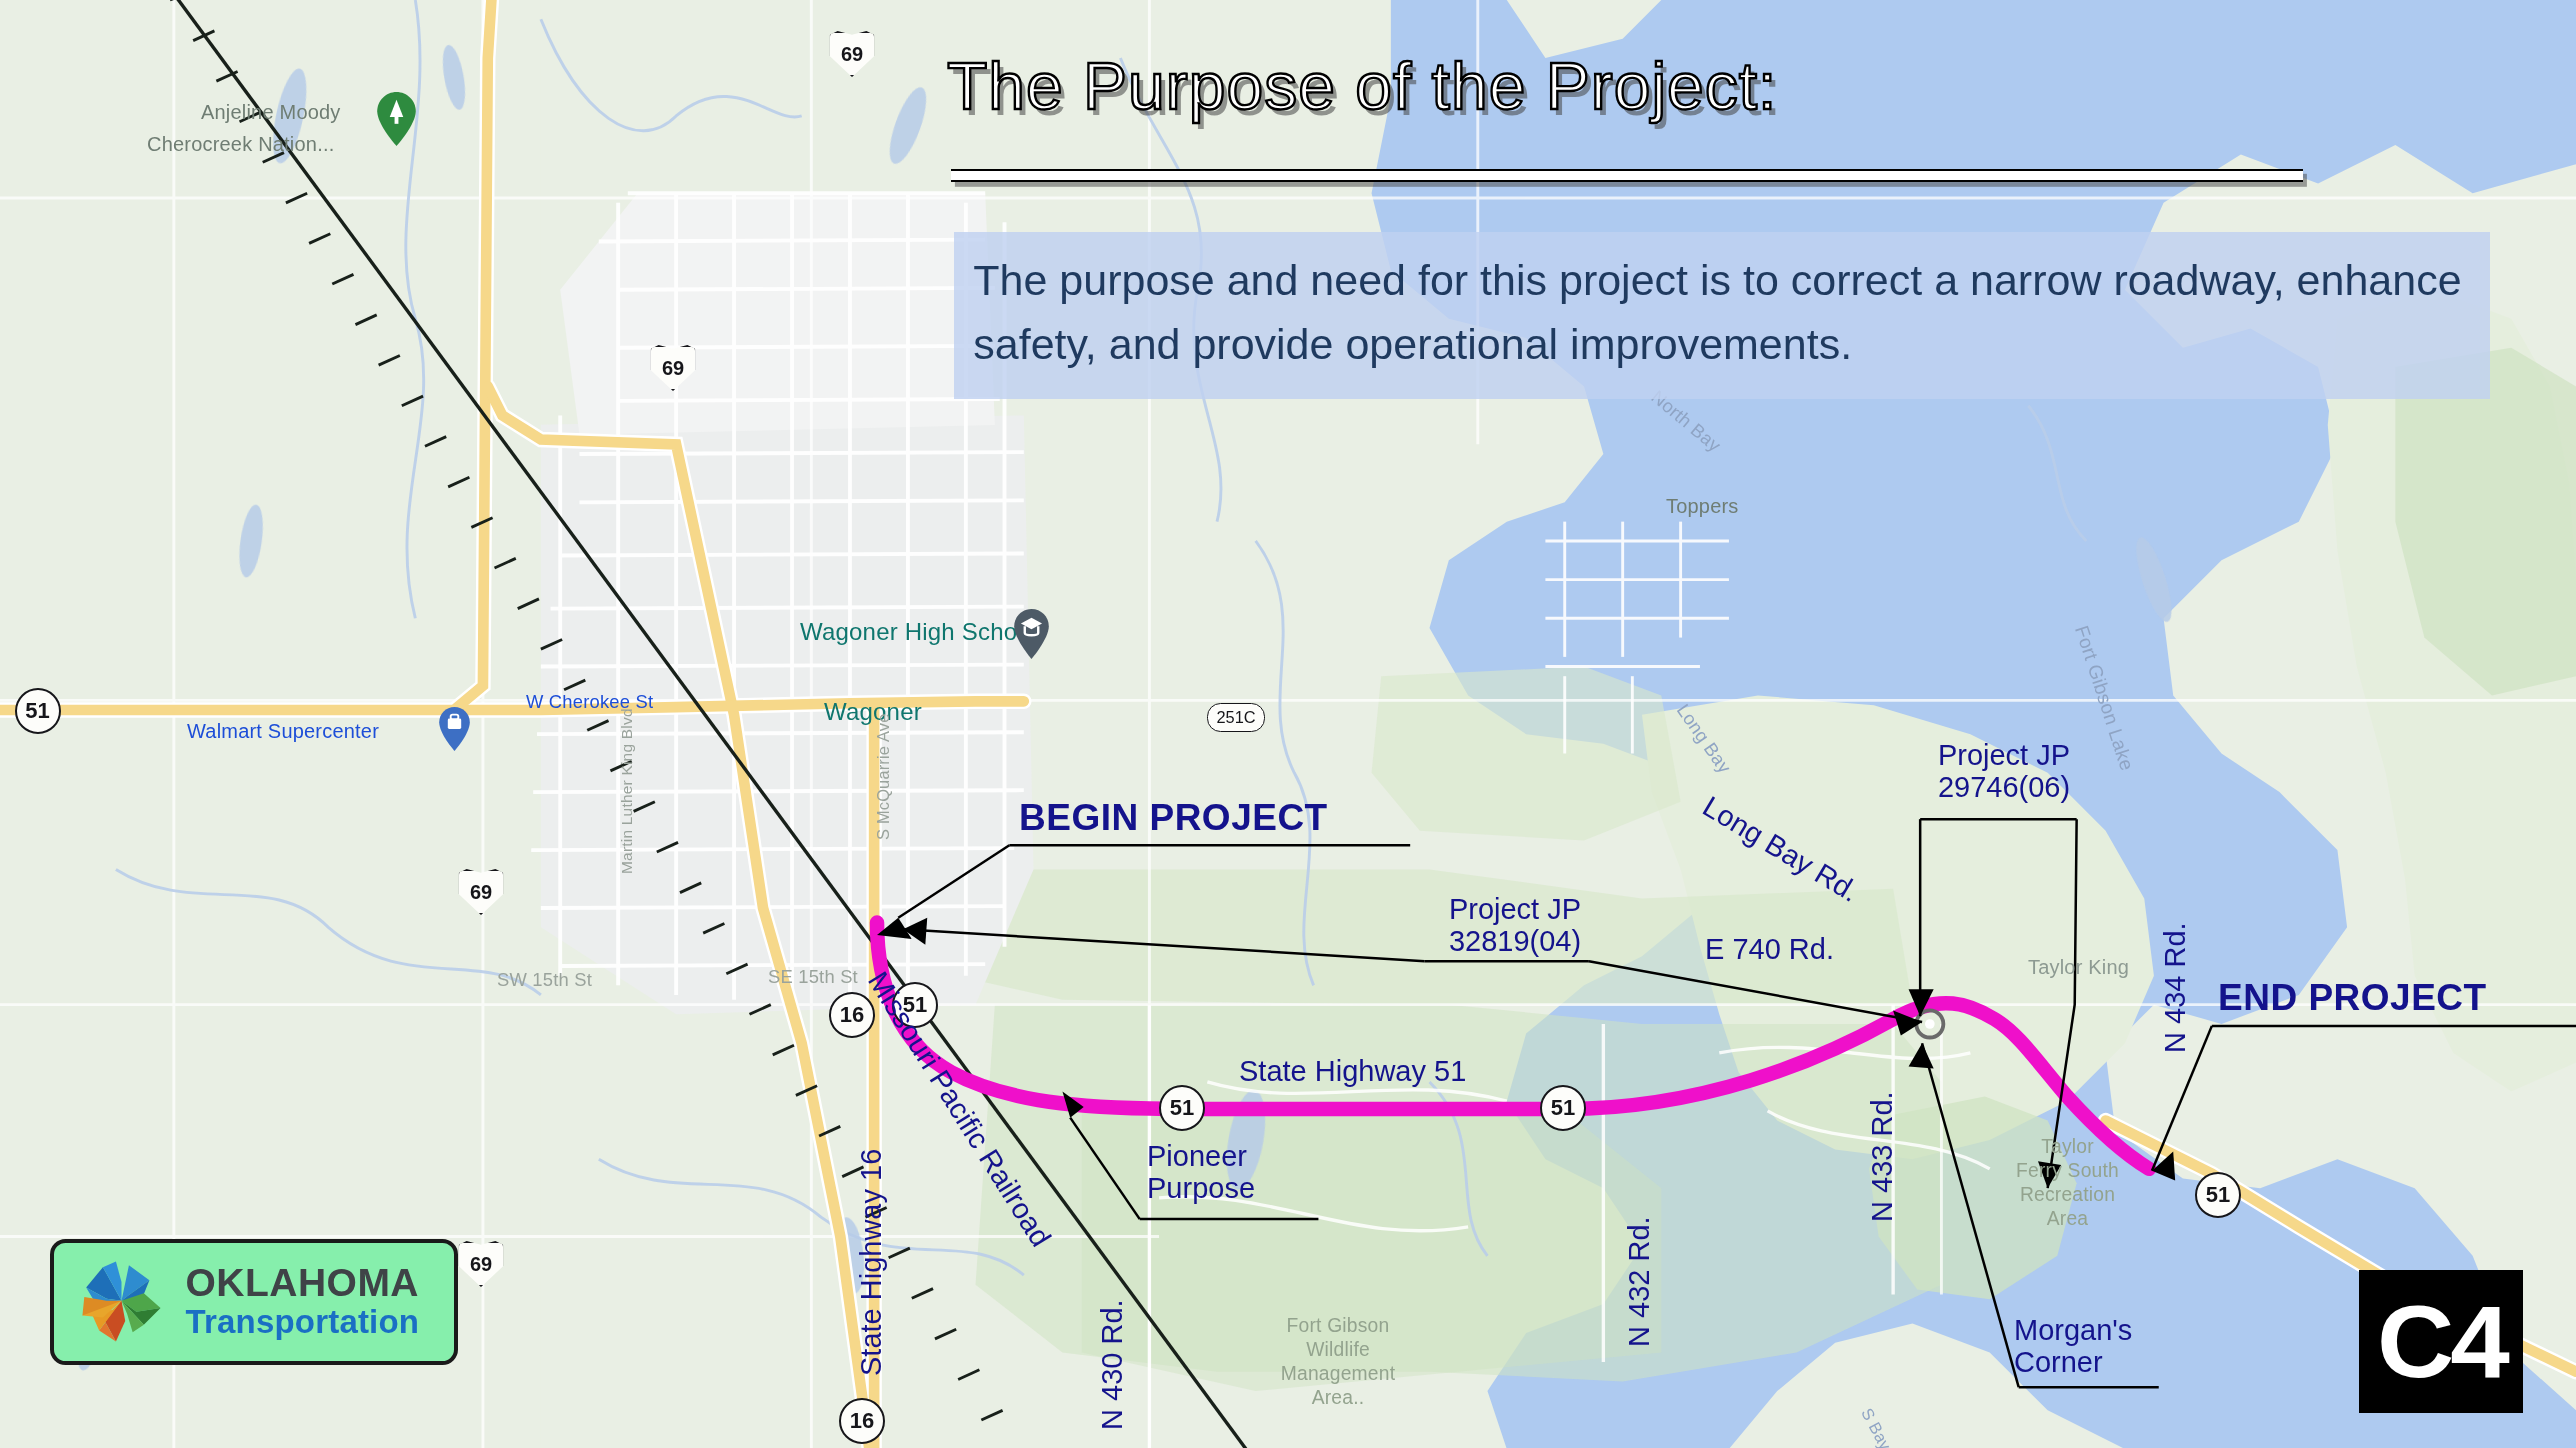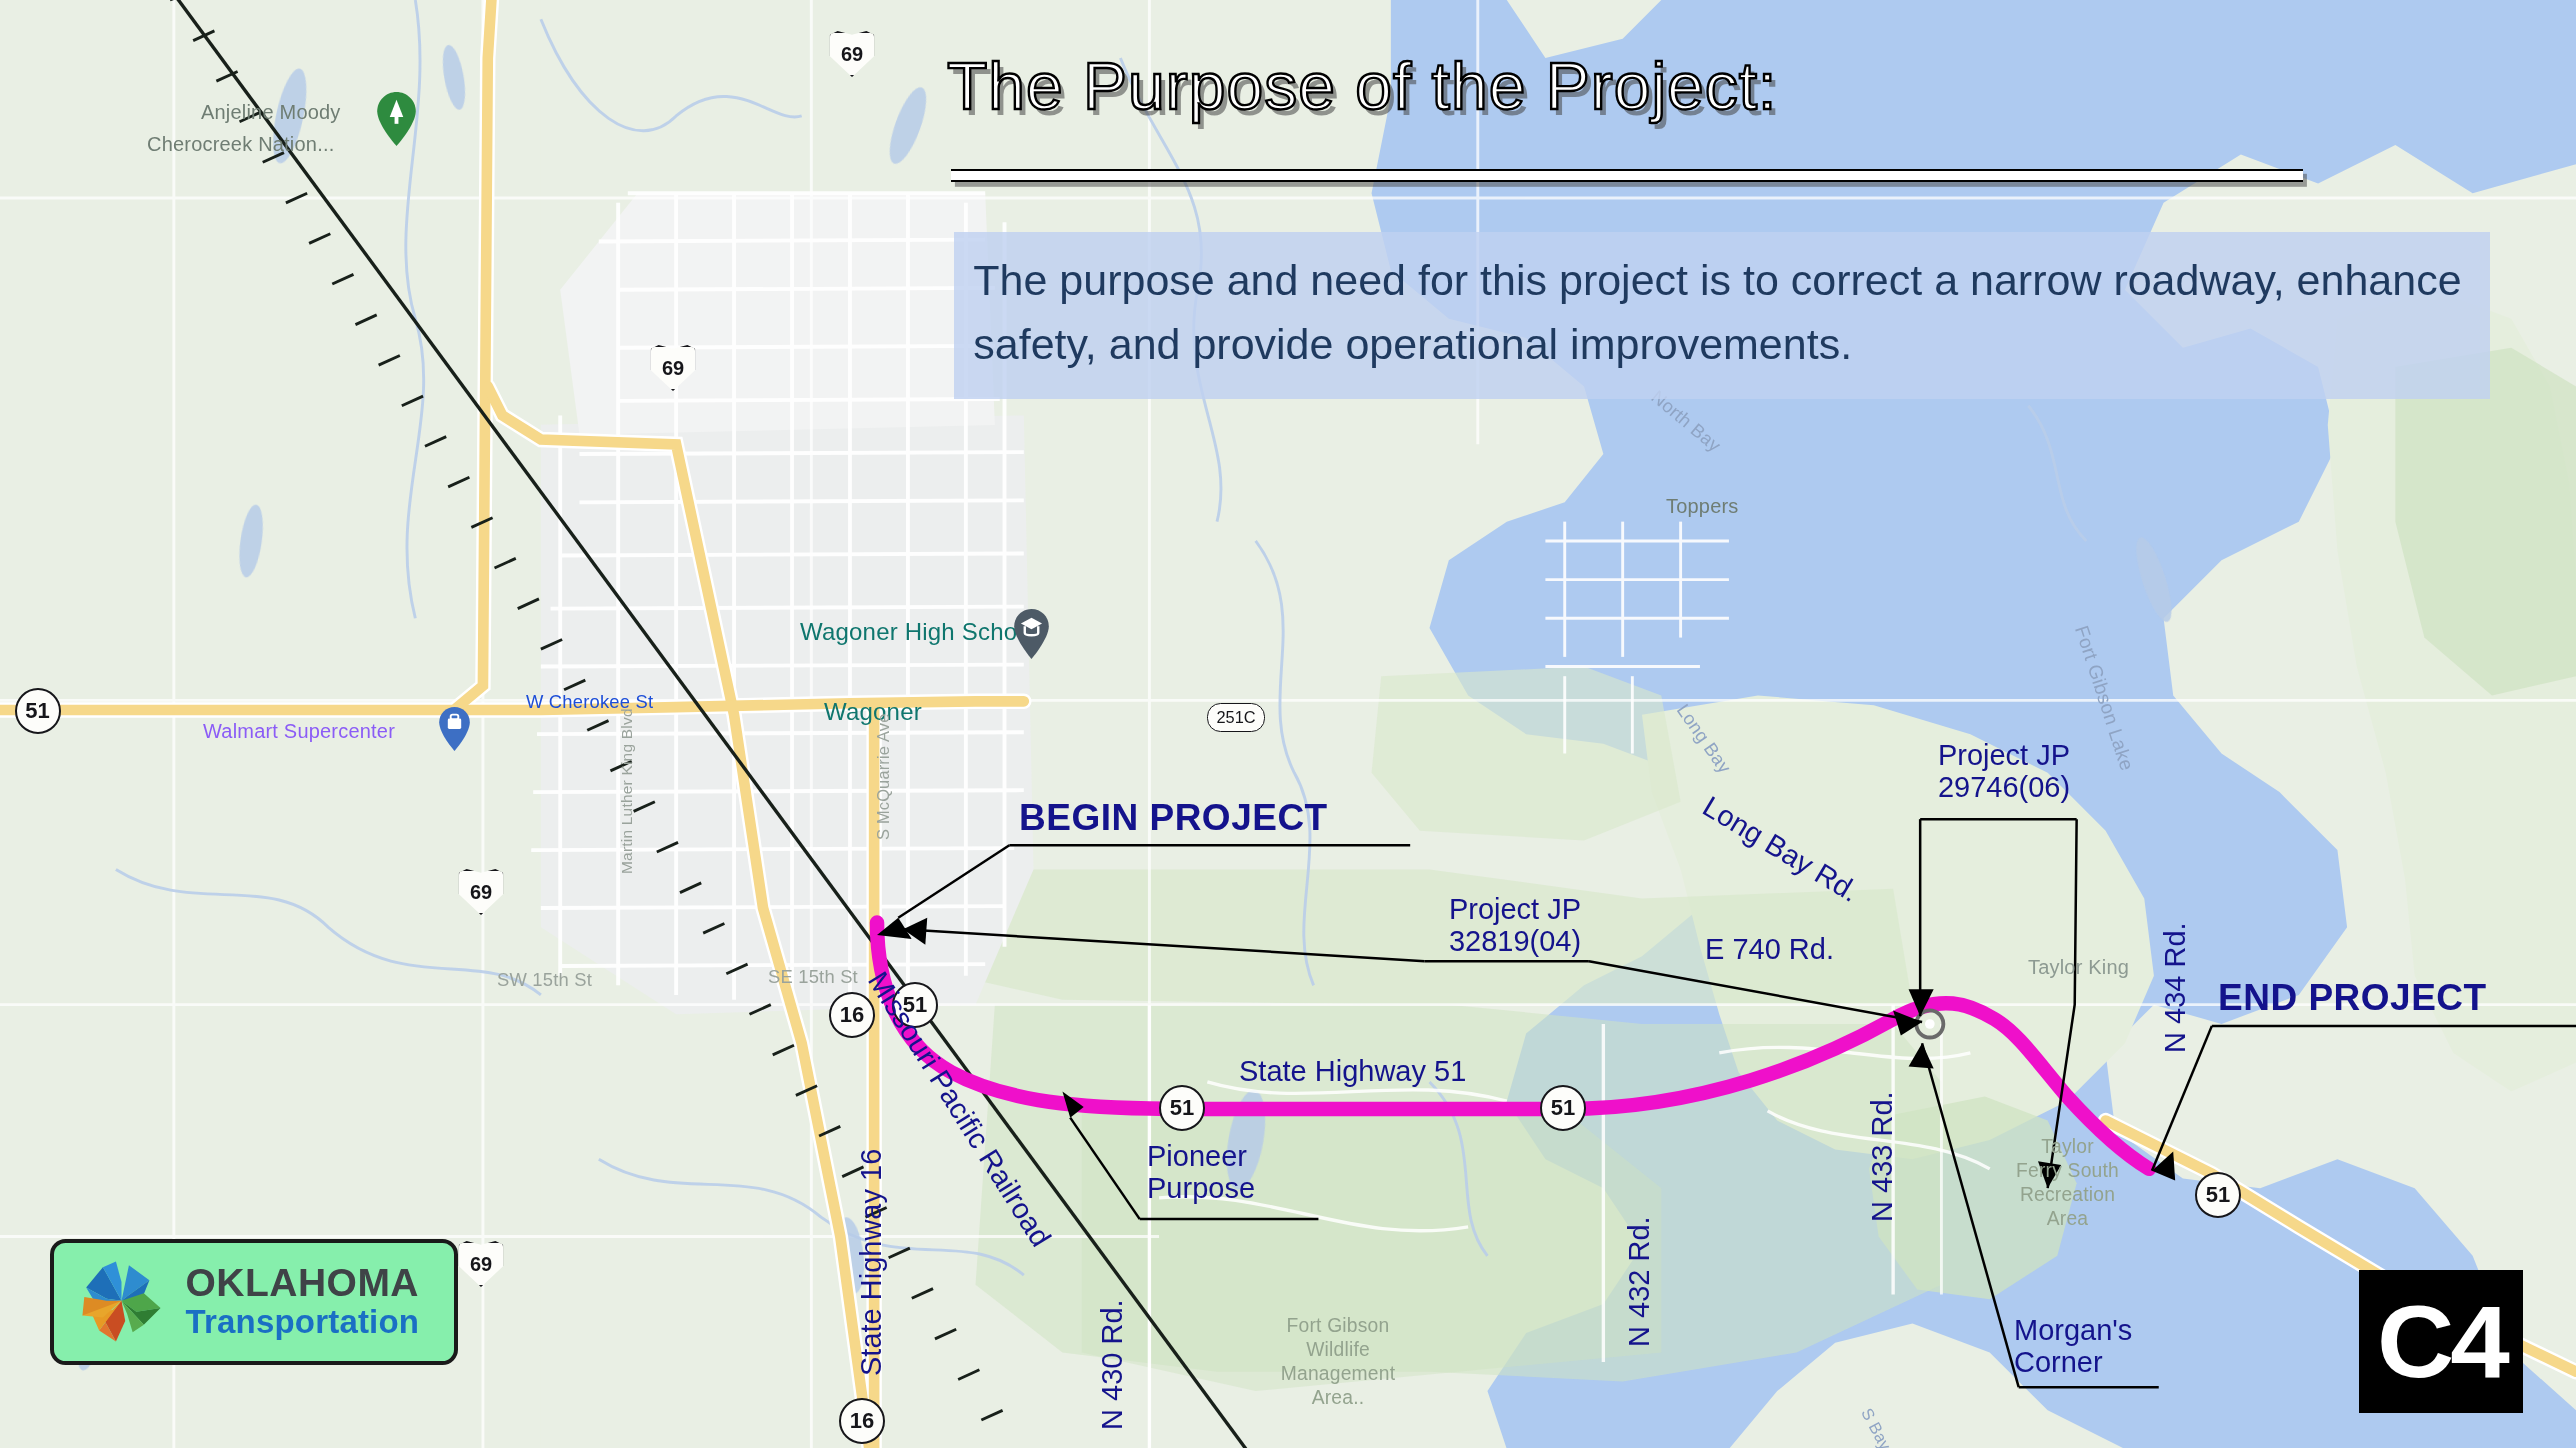--- a/index.html
+++ b/index.html
@@ -412,21 +412,21 @@
   </svg>
 
   <div class="mlabel town" style="left:780px;top:618px;">Wagoner High School</div>
   <svg style="position:absolute;left:1014px;top:609px;width:35px;height:50px;" viewBox="0 0 36 52">
     <path d="M18,0 C8,0 0,8 0,18 C0,31 18,52 18,52 C18,52 36,31 36,18 C36,8 28,0 18,0Z" fill="#4d5a66"></path>
     <path d="M18,9 L29,15 L18,21 L7,15 Z" fill="#ffffff"></path>
     <path d="M11,18 L11,25 C11,28 25,28 25,25 L25,18" fill="none" stroke="#ffffff" stroke-width="2.5"></path>
   </svg>
 
   <div class="mlabel town" style="left:804px;top:698px;">Wagoner</div>
-  <div class="mlabel" style="left:203px;top:720px;color:#8b5cf6;">Walmart Supercenter</div>
+  <div class="mlabel" style="left:187px;top:720px;color:#1d4ed8;">Walmart Supercenter</div>
   <svg style="position:absolute;left:439px;top:707px;width:31px;height:44px;" viewBox="0 0 32 46">
     <path d="M16,0 C7,0 0,7 0,16 C0,28 16,46 16,46 C16,46 32,28 32,16 C32,7 25,0 16,0Z" fill="#3d6fc4"></path>
     <rect x="9" y="12" width="14" height="11" rx="1.5" fill="#ffffff"></rect>
     <rect x="12" y="8" width="8" height="5" rx="2" fill="none" stroke="#ffffff" stroke-width="2"></rect>
   </svg>
 
   <div class="mlabel street" style="left:526px;top:691px;color:#1d4ed8;">W Cherokee St</div>
   <div class="mlabel street" style="left:497px;top:969px;">SW 15th St</div>
   <div class="mlabel street" style="left:768px;top:966px;">SE 15th St</div>
   <div class="mlabel street" style="left:618px;top:874px;transform:rotate(-90deg);transform-origin:left top;font-size:15.5px;">Martin Luther King Blvd</div>

